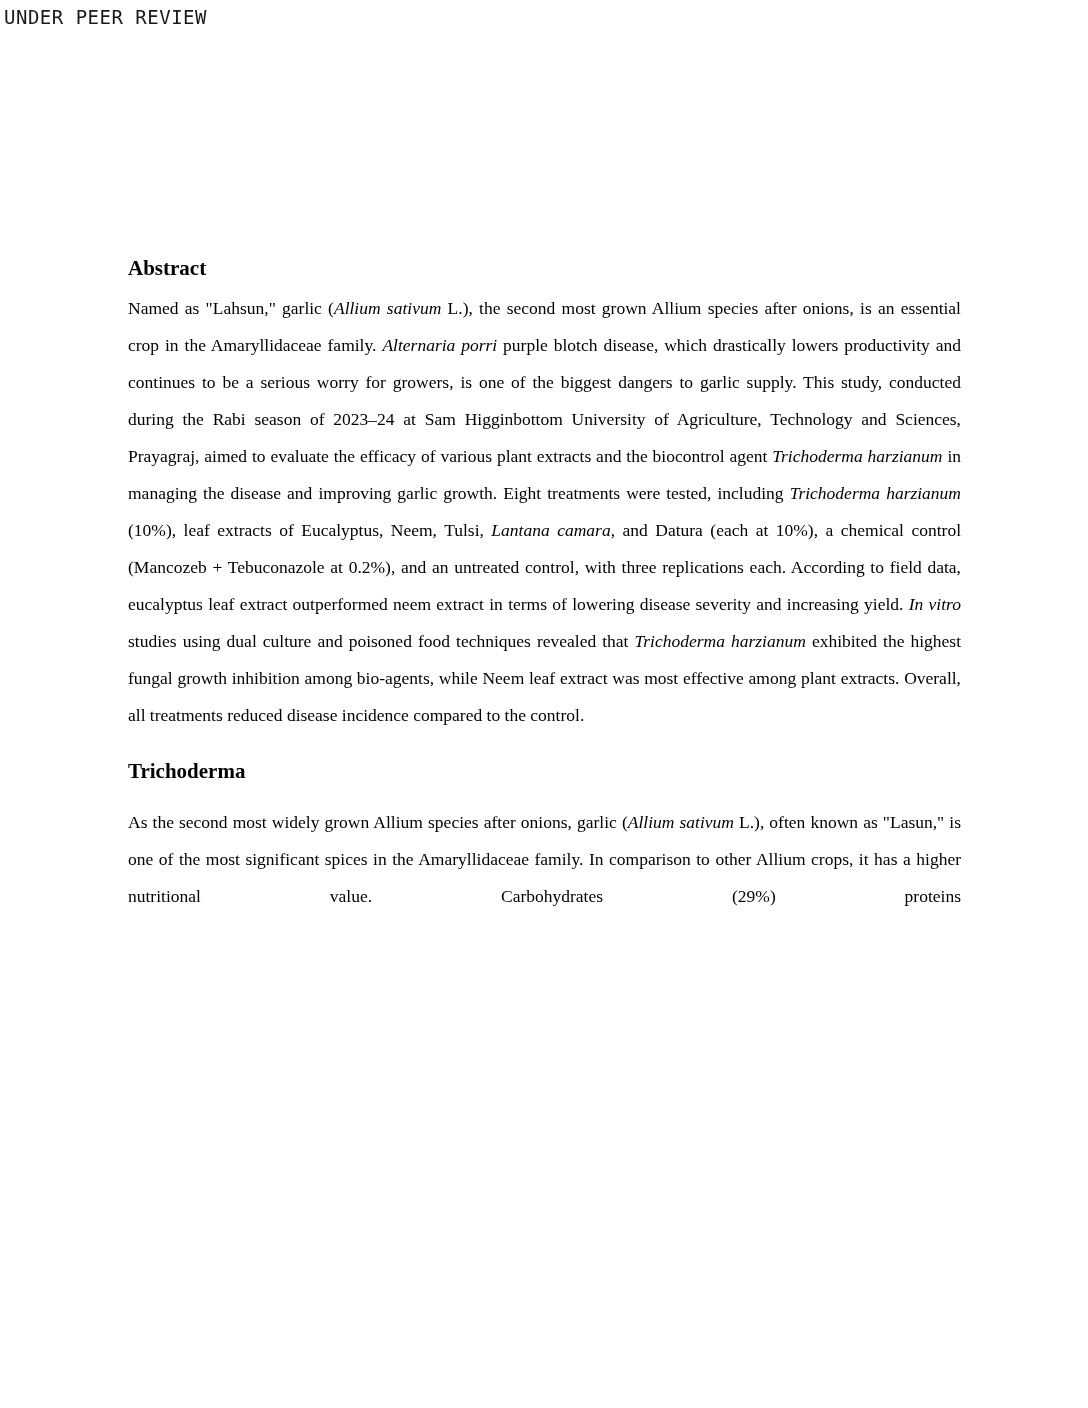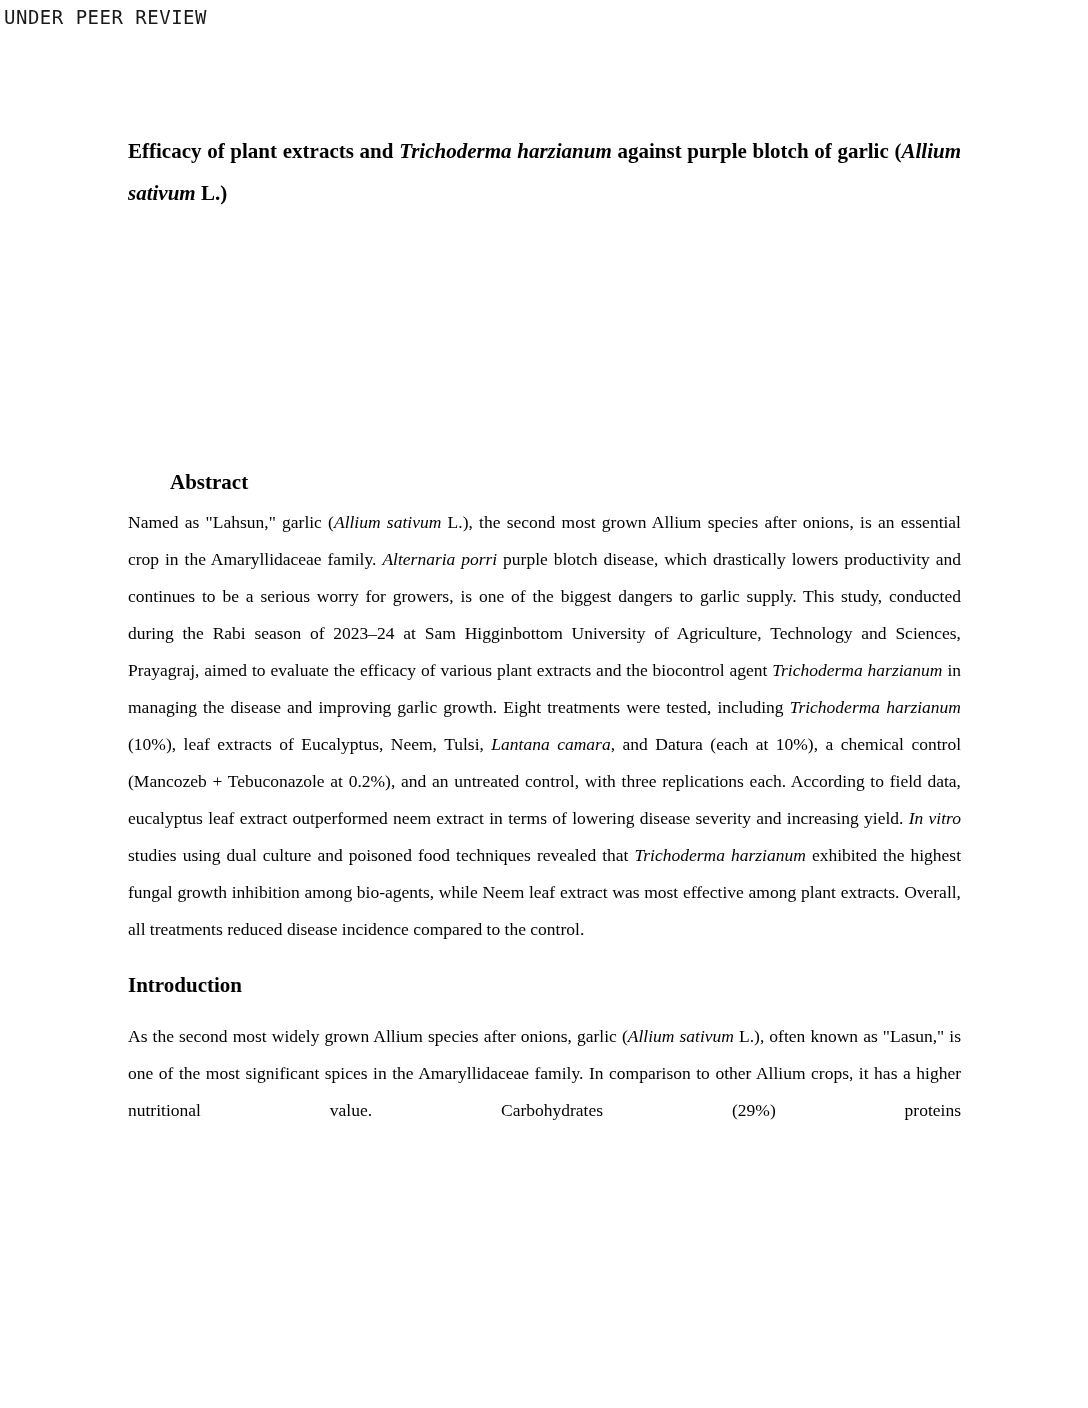--- a/index.html
+++ b/index.html
@@ -35,21 +35,21 @@
     font-weight: bold;
     line-height: 42px;
     text-align: justify;
   }
   .heading {
     margin: 0;
     font-size: 21px;
     font-weight: bold;
     line-height: 26px;
   }
-  .abstract-heading { margin-top: 255px; margin-left: 42px; }
+  .abstract-heading { margin-top: 255px; }
   .intro-heading   { margin-top: 24px; }
   .body {
     margin: 0;
     font-size: 17.5px;
     line-height: 37px;
   }
   .just { text-align: justify; }
   .cont { text-align-last: justify; }
   .abstract-body { margin-top: 9px; }
   .keyword { margin-top: 14px; font-size: 17.5px; line-height: 37px; }
@@ -59,25 +59,24 @@
 </style>
 </head>
 <body>
 
 <div class="page">
 
   <div class="watermark">UNDER PEER REVIEW</div>
 
   <div class="content">
 
-    <h1 class="title"><span>Efficacy of plant extracts and </span><span class="it">Trichoderma harzianum</span><span> against purple blotch of garlic (</span><span class="it">Allium sativum</span><span> L.)</span></h1>
 
     <h2 class="heading abstract-heading">Abstract</h2>
 
     <p class="body just abstract-body"><span>Named as "Lahsun," garlic (</span><span class="it">Allium sativum</span><span> L.), the second most grown Allium species after onions, is an essential crop in the Amaryllidaceae family. </span><span class="it">Alternaria porri</span><span> purple blotch disease, which drastically lowers productivity and continues to be a serious worry for growers, is one of the biggest dangers to garlic supply. This study, conducted during the Rabi season of 2023–24 at Sam Higginbottom University of Agriculture, Technology and Sciences, Prayagraj, aimed to evaluate the efficacy of various plant extracts and the biocontrol agent </span><span class="it">Trichoderma harzianum</span><span> in managing the disease and improving garlic growth. Eight treatments were tested, including </span><span class="it">Trichoderma harzianum</span><span> (10%), leaf extracts of Eucalyptus, Neem, Tulsi, </span><span class="it">Lantana camara</span><span>, and Datura (each at 10%), a chemical control (Mancozeb + Tebuconazole at 0.2%), and an untreated control, with three replications each. According to field data, eucalyptus leaf extract outperformed neem extract in terms of lowering disease severity and increasing yield. </span><span class="it">In vitro</span><span> studies using dual culture and poisoned food techniques revealed that </span><span class="it">Trichoderma harzianum</span><span> exhibited the highest fungal growth inhibition among bio-agents, while Neem leaf extract was most effective among plant extracts. Overall, all treatments reduced disease incidence compared to the control.</span></p>
 
 
-    <h2 class="heading intro-heading">Introduction</h2>
+    <h2 class="heading intro-heading">Trichoderma</h2>
 
     <p class="body just cont intro-body"><span>As the second most widely grown Allium species after onions, garlic (</span><span class="it">Allium sativum</span><span> L.), often known as "Lasun," is one of the most significant spices in the Amaryllidaceae family. In comparison to other Allium crops, it has a higher nutritional value. Carbohydrates (29%) proteins</span></p>
 
   </div>
 </div>
 
 </body></html>

